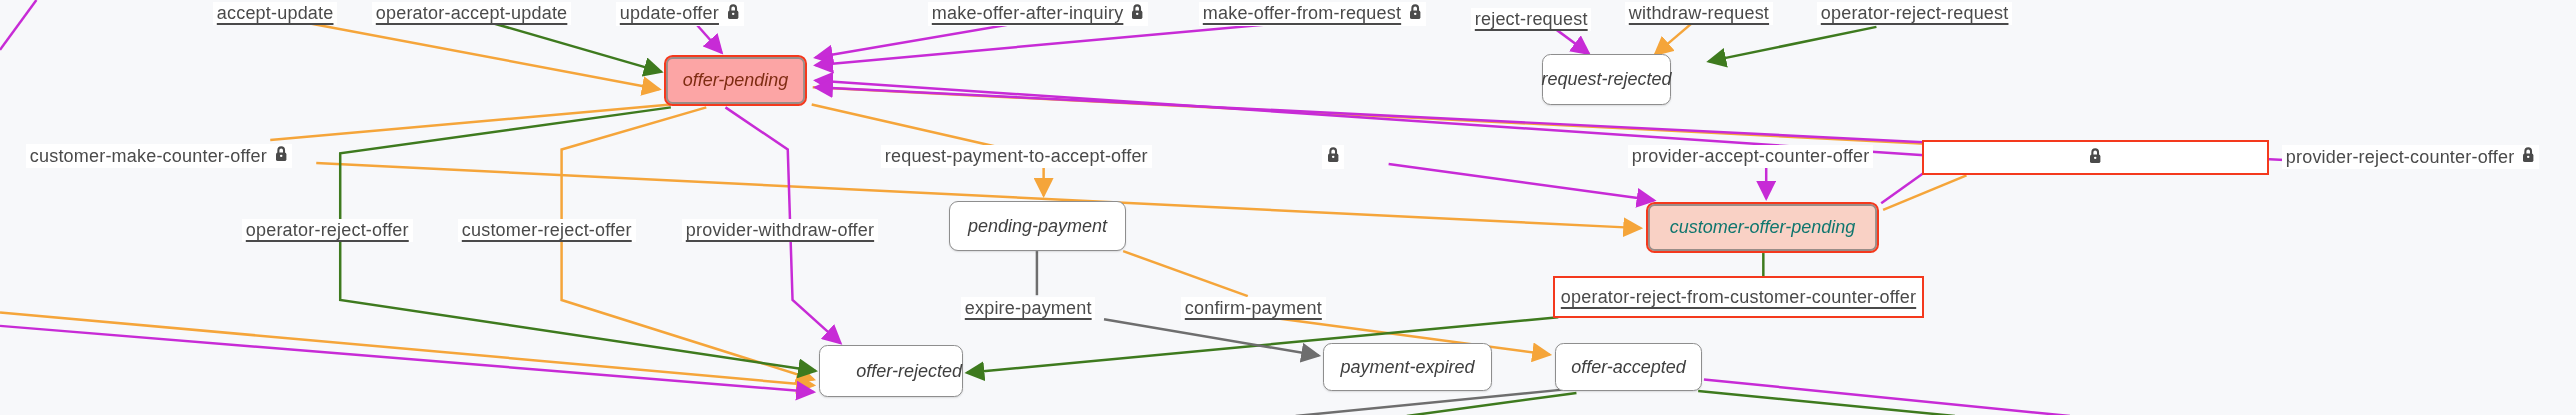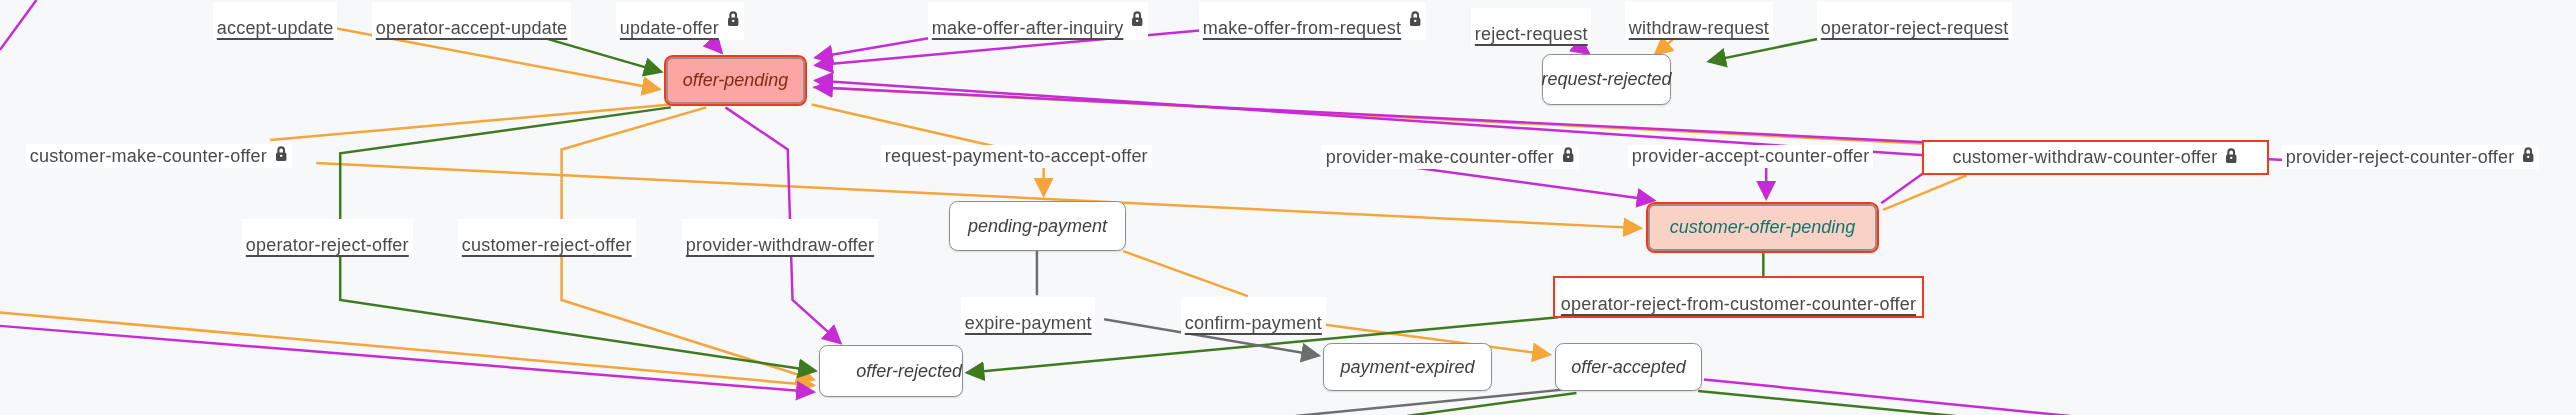--- a/index.html
+++ b/index.html
@@ -25,21 +25,20 @@
   .tlabel{
     position:absolute;display:flex;align-items:center;gap:6.7px;
     font-size:18px;color:#4a4a4a;letter-spacing:0.2px;
     background:#ffffff;padding:1px 3.8px;white-space:nowrap;
     box-sizing:border-box;
   }
   .tlabel.underline .txt{
     text-decoration:underline;
     text-decoration-thickness:1.9px;
     text-underline-offset:3.8px;
-    margin-top:15px;
   }
   .tlabel.boxed{
     border:2.9px solid #f4391d;
     justify-content:center;padding:0 7.7px;
   }
   .lock{flex:0 0 auto;display:inline-block;}
 </style>
 </head>
 <body style="background: rgb(247, 248, 250);">
 
@@ -142,32 +141,30 @@
         <span class="lock"><svg width="14.4" height="17" viewBox="0 0 15 18">
             <path d="M4.5,9 V5.5 a3,3 0 0 1 6,0 V9" fill="none" stroke="#4a4a4a" stroke-width="2.2"></path>
             <rect x="2" y="8" width="11" height="9" rx="2" fill="#4a4a4a"></rect>
             <circle cx="7.5" cy="11.5" r="1.3" fill="#ffffff"></circle>
           </svg></span>
       </div>
       <div class="tlabel" style="left: 881px; top: 145px;">
         <span class="txt">request-payment-to-accept-offer</span>
       </div>
       <div class="tlabel" style="left: 1322px; top: 145px;">
-        <span class="txt">provider-make-counter-offer</span>
         <span class="lock"><svg width="14.4" height="17" viewBox="0 0 15 18">
             <path d="M4.5,9 V5.5 a3,3 0 0 1 6,0 V9" fill="none" stroke="#4a4a4a" stroke-width="2.2"></path>
             <rect x="2" y="8" width="11" height="9" rx="2" fill="#4a4a4a"></rect>
             <circle cx="7.5" cy="11.5" r="1.3" fill="#ffffff"></circle>
           </svg></span>
       </div>
       <div class="tlabel" style="left: 1628px; top: 145px;">
         <span class="txt">provider-accept-counter-offer</span>
       </div>
       <div class="tlabel boxed" style="left: 1922px; top: 140px; width: 347px; height: 35px;">
-        <span class="txt">customer-withdraw-counter-offer</span>
         <span class="lock"><svg width="14.4" height="17" viewBox="0 0 15 18">
             <path d="M4.5,9 V5.5 a3,3 0 0 1 6,0 V9" fill="none" stroke="#4a4a4a" stroke-width="2.2"></path>
             <rect x="2" y="8" width="11" height="9" rx="2" fill="#4a4a4a"></rect>
             <circle cx="7.5" cy="11.5" r="1.3" fill="#ffffff"></circle>
           </svg></span>
       </div>
       <div class="tlabel" style="left: 2282px; top: 145px;">
         <span class="txt">provider-reject-counter-offer</span>
         <span class="lock"><svg width="14.4" height="17" viewBox="0 0 15 18">
             <path d="M4.5,9 V5.5 a3,3 0 0 1 6,0 V9" fill="none" stroke="#4a4a4a" stroke-width="2.2"></path>
@@ -194,21 +191,21 @@
         <span class="txt">operator-reject-from-customer-counter-offer</span>
       </div>
     </div>
   <div id="node-layer">
       <div class="node highlighted" style="left: 664px; top: 55px; width: 143px; height: 51px; background: #fca5a5; color: rgb(126, 44, 18); font-weight: normal;">
         <span>offer-pending</span>
       </div>
       <div class="node" style="left: 1542px; top: 54px; width: 129px; height: 51px;">
         <span>request-rejected</span>
       </div>
-      <div class="node" style="left: 949px; top: 201px; width: 177px; height: 50px;">
+      <div class="node" style="left: 949px; top: 201px; width: 177px; height: 50px; border-radius: 9px;">
         <span>pending-payment</span>
       </div>
       <div class="node highlighted" style="left: 1646px; top: 202px; width: 233px; height: 51px; background: rgb(249, 209, 197); color: #0f766e; font-weight: normal;">
         <span>customer-offer-pending</span>
       </div>
       <div class="node" style="left: 819px; top: 345px; width: 144px; height: 52px; justify-content: flex-end;">
         <span>offer-rejected</span>
       </div>
       <div class="node" style="left: 1323px; top: 343px; width: 169px; height: 48px;">
         <span>payment-expired</span>

